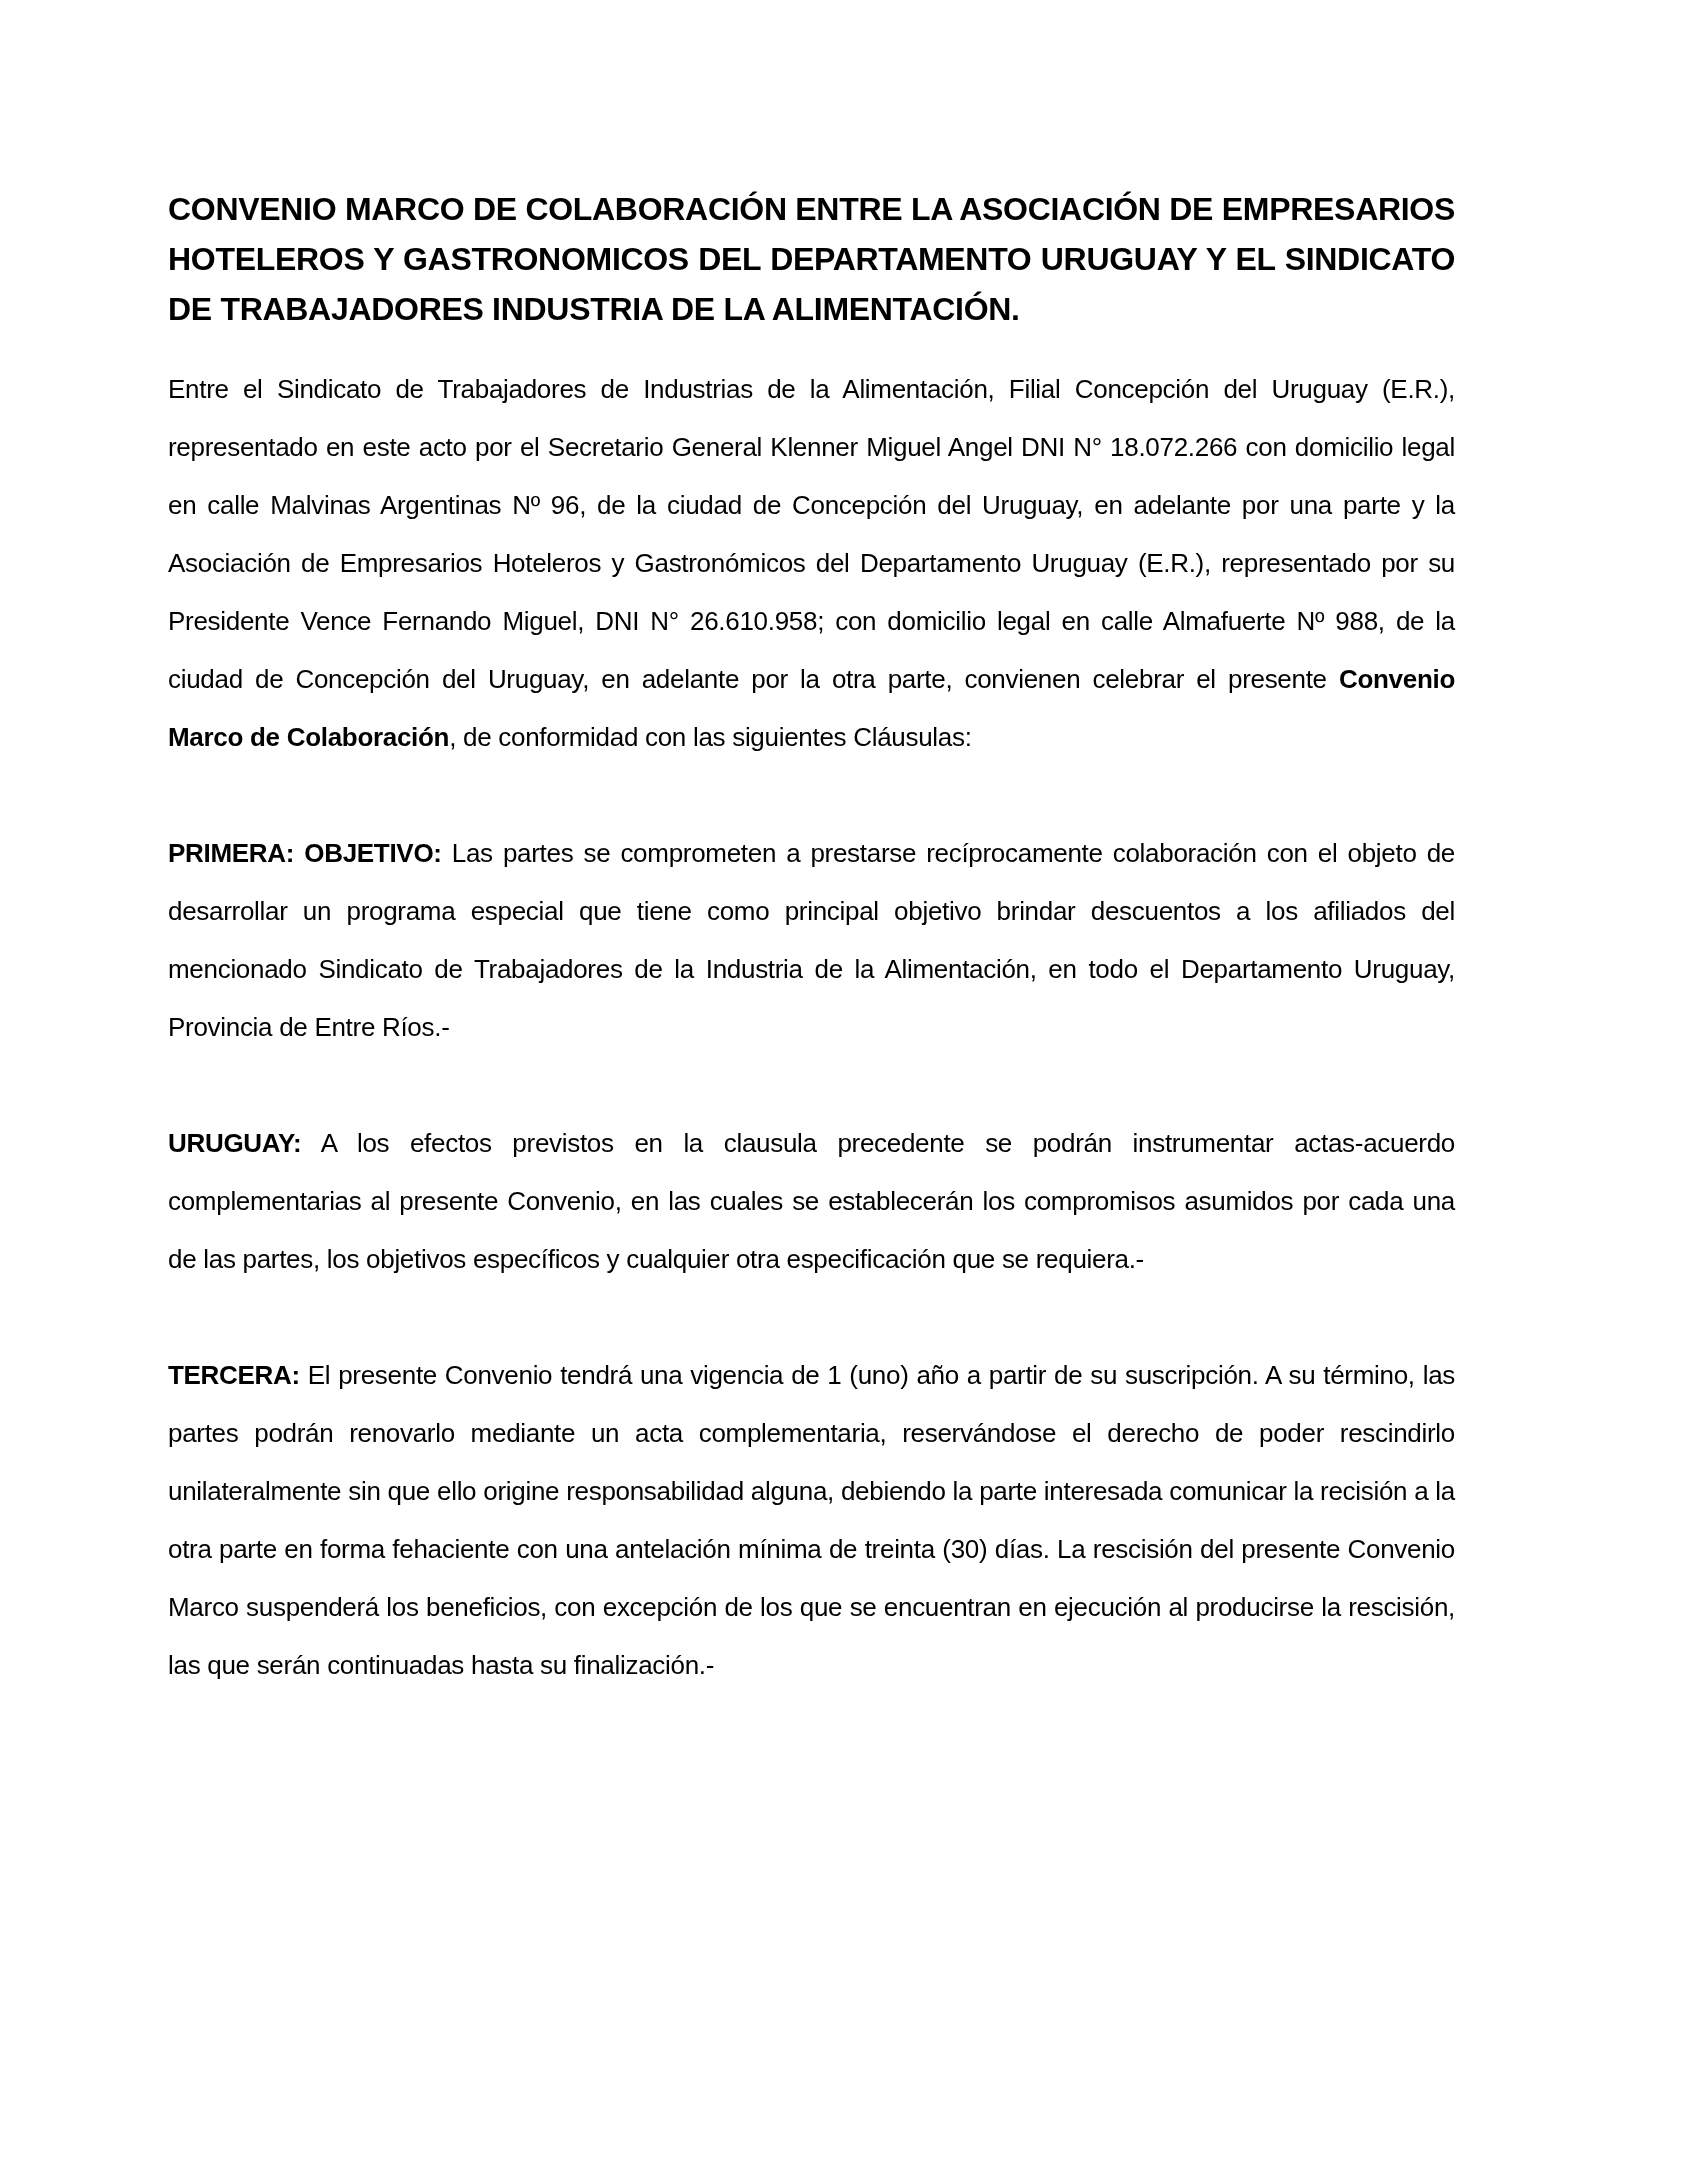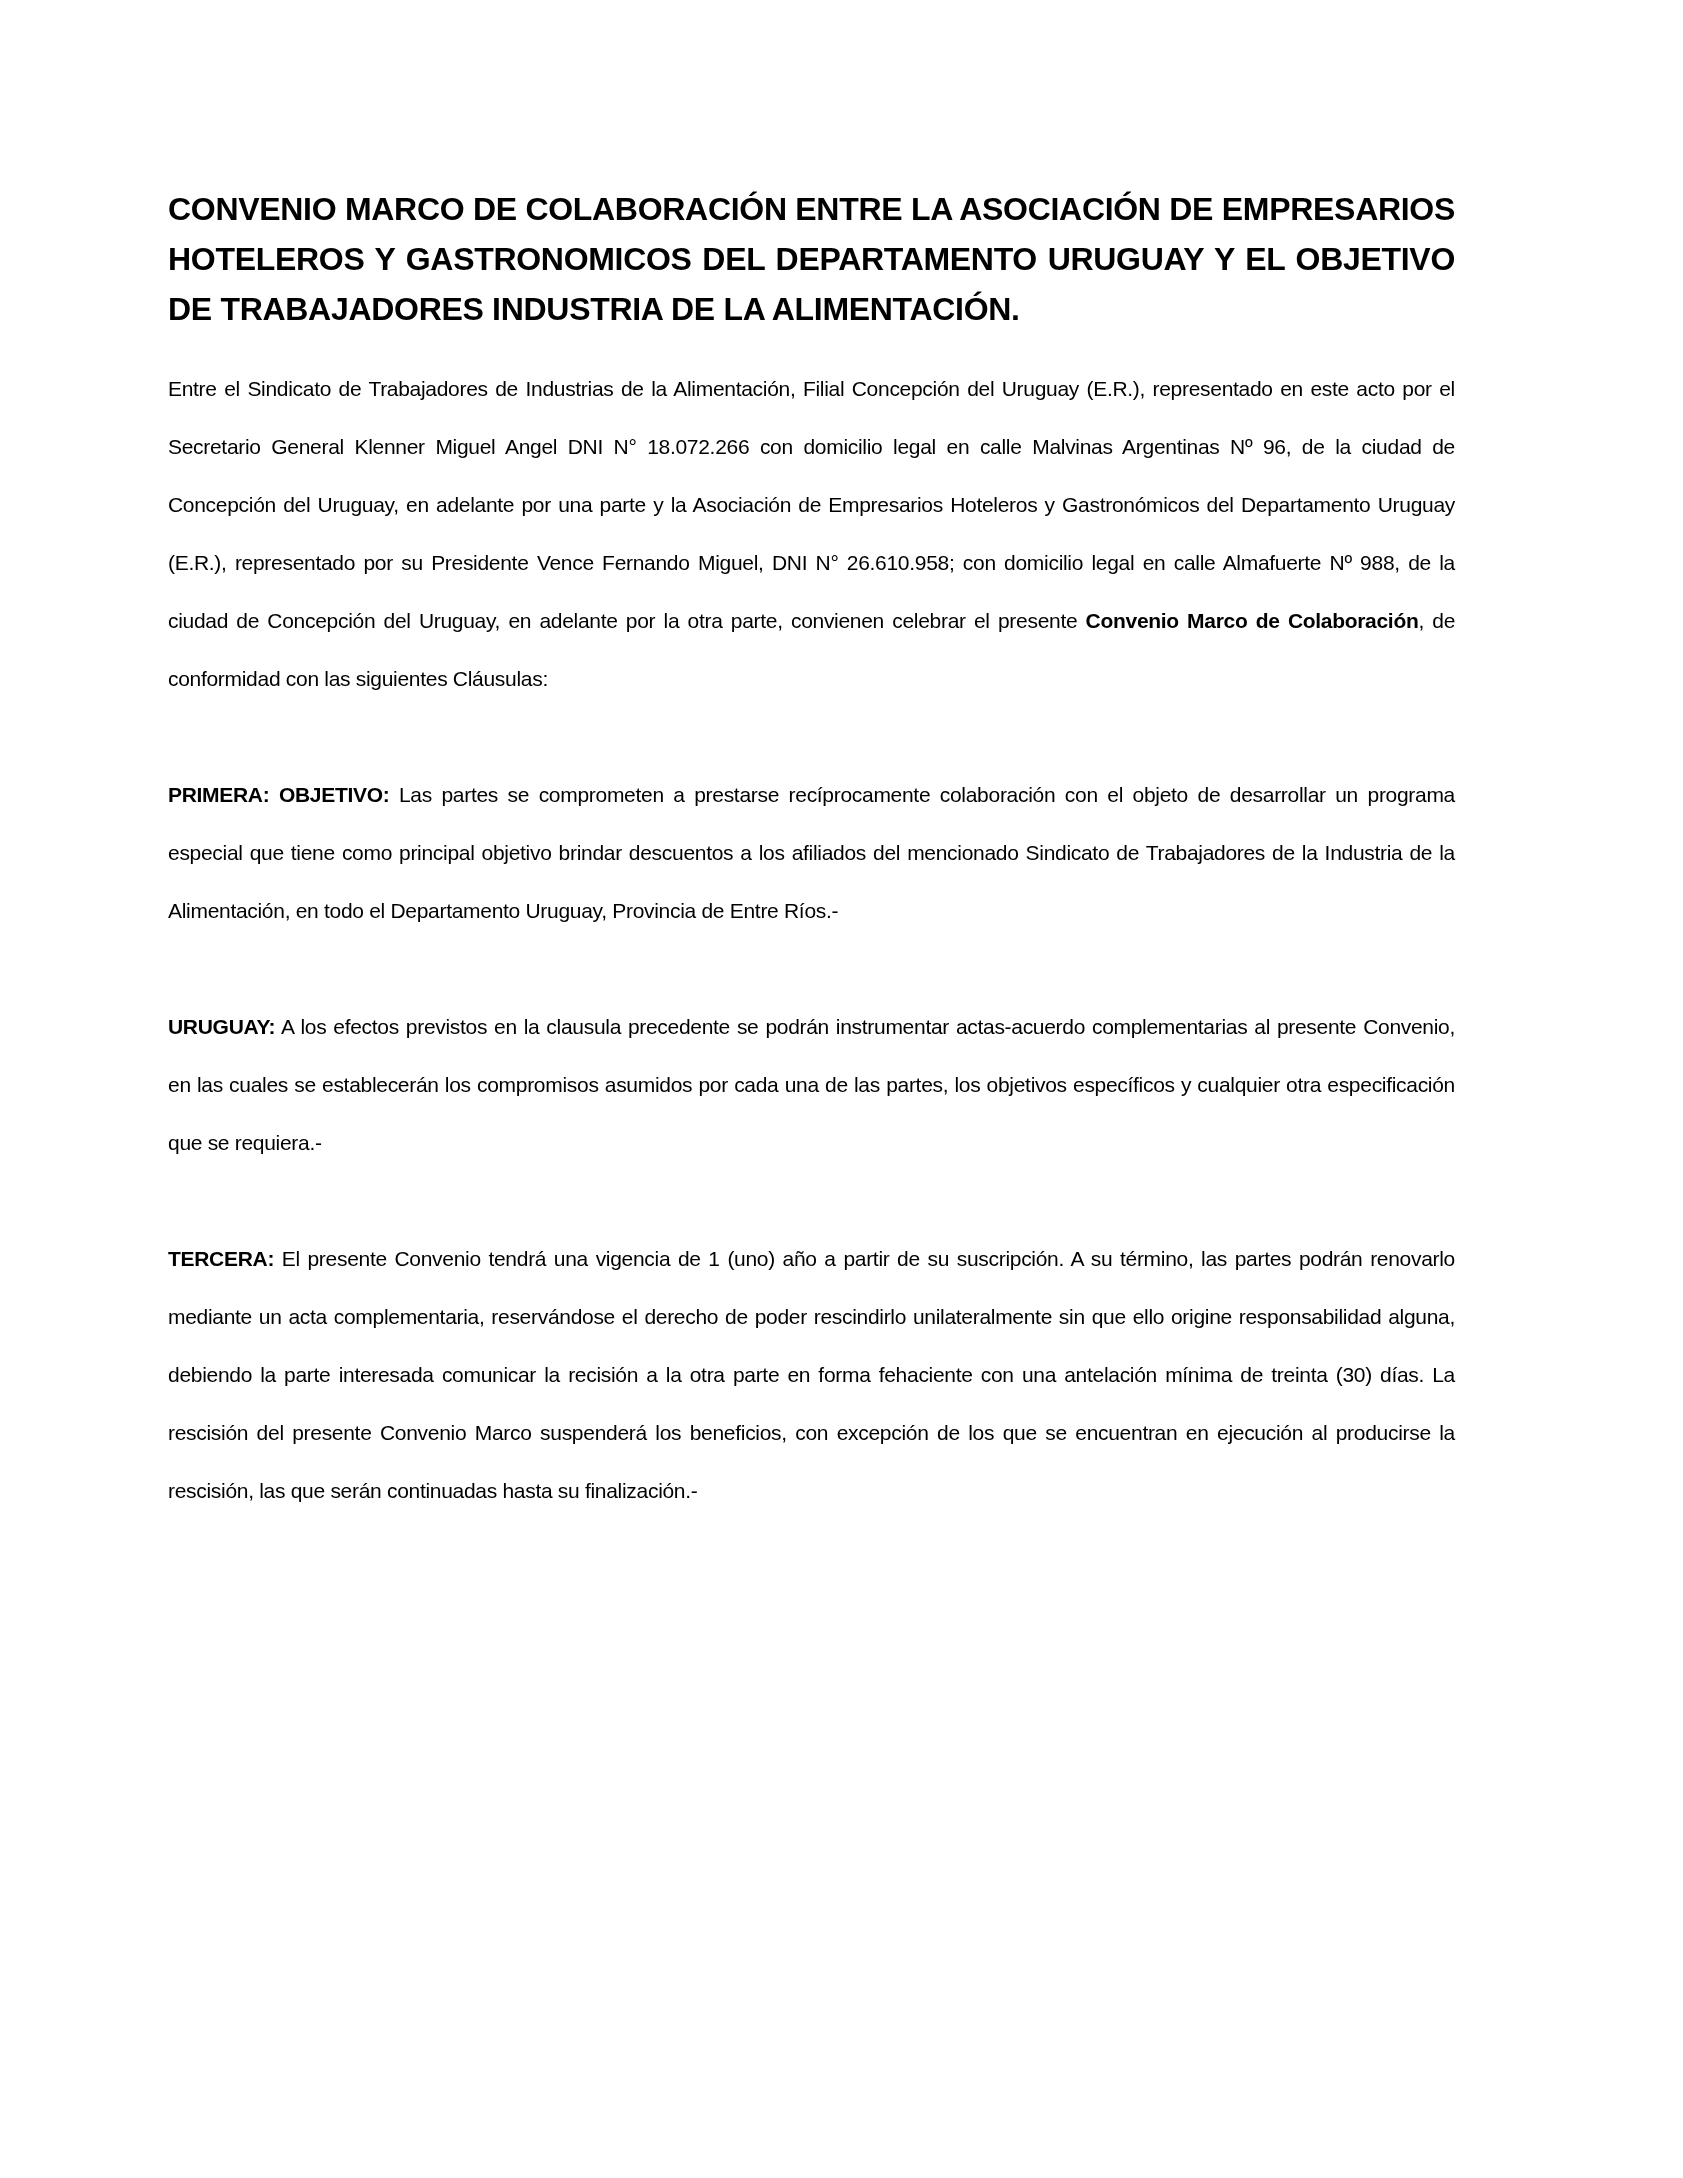--- a/index.html
+++ b/index.html
@@ -35,41 +35,41 @@
     font-size: 32px;
     font-weight: 700;
     line-height: 50px;
     letter-spacing: -0.3px;
     text-align: justify;
     text-transform: none;
     color: #000000;
   }
   .para {
     margin: 0 0 58px 0;
-    font-size: 21px;
+    font-size: 26px;
     font-weight: 400;
     line-height: 58px;
     letter-spacing: -0.3px;
     text-align: justify;
     color: #000000;
   }
   .para:last-child {
     margin-bottom: 0;
   }
   .bold {
     font-weight: 700;
   }
 </style>
 </head>
 <body>
 
 <div class="page">
   <div class="content">
 
-    <h1 class="doc-title">CONVENIO MARCO DE COLABORACIÓN ENTRE LA ASOCIACIÓN DE EMPRESARIOS HOTELEROS Y GASTRONOMICOS DEL DEPARTAMENTO URUGUAY Y EL OBJETIVO DE TRABAJADORES INDUSTRIA DE LA ALIMENTACIÓN.</h1>
+    <h1 class="doc-title">CONVENIO MARCO DE COLABORACIÓN ENTRE LA ASOCIACIÓN DE EMPRESARIOS HOTELEROS Y GASTRONOMICOS DEL DEPARTAMENTO URUGUAY Y EL SINDICATO DE TRABAJADORES INDUSTRIA DE LA ALIMENTACIÓN.</h1>
 
     <p class="para"><span>Entre el Sindicato de Trabajadores de Industrias de la Alimentación, Filial Concepción del Uruguay (E.R.), representado en este acto por el Secretario General Klenner Miguel Angel DNI N° 18.072.266 con domicilio legal en calle Malvinas Argentinas Nº 96, de la ciudad de Concepción del Uruguay, en adelante por una parte y la Asociación de Empresarios Hoteleros y Gastronómicos del Departamento Uruguay (E.R.), representado por su Presidente Vence Fernando Miguel, DNI N° 26.610.958; con domicilio legal en calle Almafuerte Nº 988, de la ciudad de Concepción del Uruguay, en adelante por la otra parte, convienen celebrar el presente </span><span class="bold">Convenio Marco de Colaboración</span><span>, de conformidad con las siguientes Cláusulas:</span></p>
 
     <p class="para"><span class="bold">PRIMERA: OBJETIVO:</span><span> Las partes se comprometen a prestarse recíprocamente colaboración con el objeto de desarrollar un programa especial que tiene como principal objetivo brindar descuentos a los afiliados del mencionado Sindicato de Trabajadores de la Industria de la Alimentación, en todo el Departamento Uruguay, Provincia de Entre Ríos.-</span></p>
 
     <p class="para"><span class="bold">URUGUAY:</span><span> A los efectos previstos en la clausula precedente se podrán instrumentar actas-acuerdo complementarias al presente Convenio, en las cuales se establecerán los compromisos asumidos por cada una de las partes, los objetivos específicos y cualquier otra especificación que se requiera.-</span></p>
 
     <p class="para"><span class="bold">TERCERA:</span><span> El presente Convenio tendrá una vigencia de 1 (uno) año a partir de su suscripción. A su término, las partes podrán renovarlo mediante un acta complementaria, reservándose el derecho de poder rescindirlo unilateralmente sin que ello origine responsabilidad alguna, debiendo la parte interesada comunicar la recisión a la otra parte en forma fehaciente con una antelación mínima de treinta (30) días. La rescisión del presente Convenio Marco suspenderá los beneficios, con excepción de los que se encuentran en ejecución al producirse la rescisión, las que serán continuadas hasta su finalización.-</span></p>
 
   </div>

